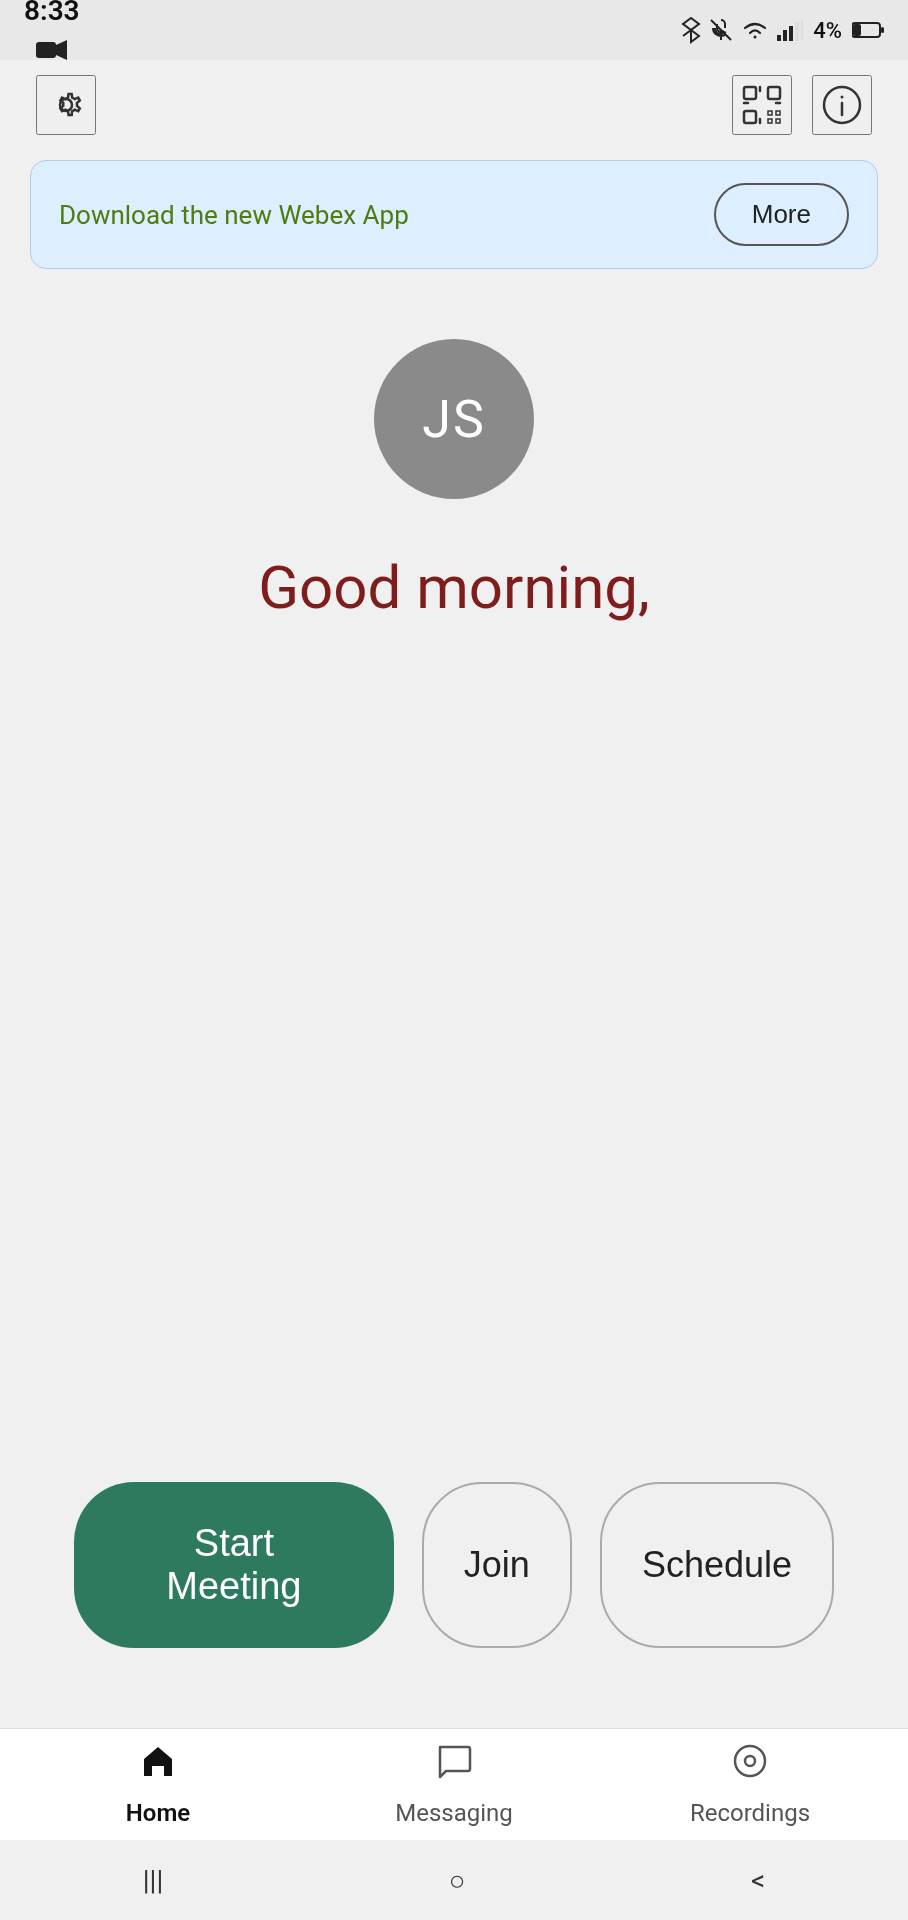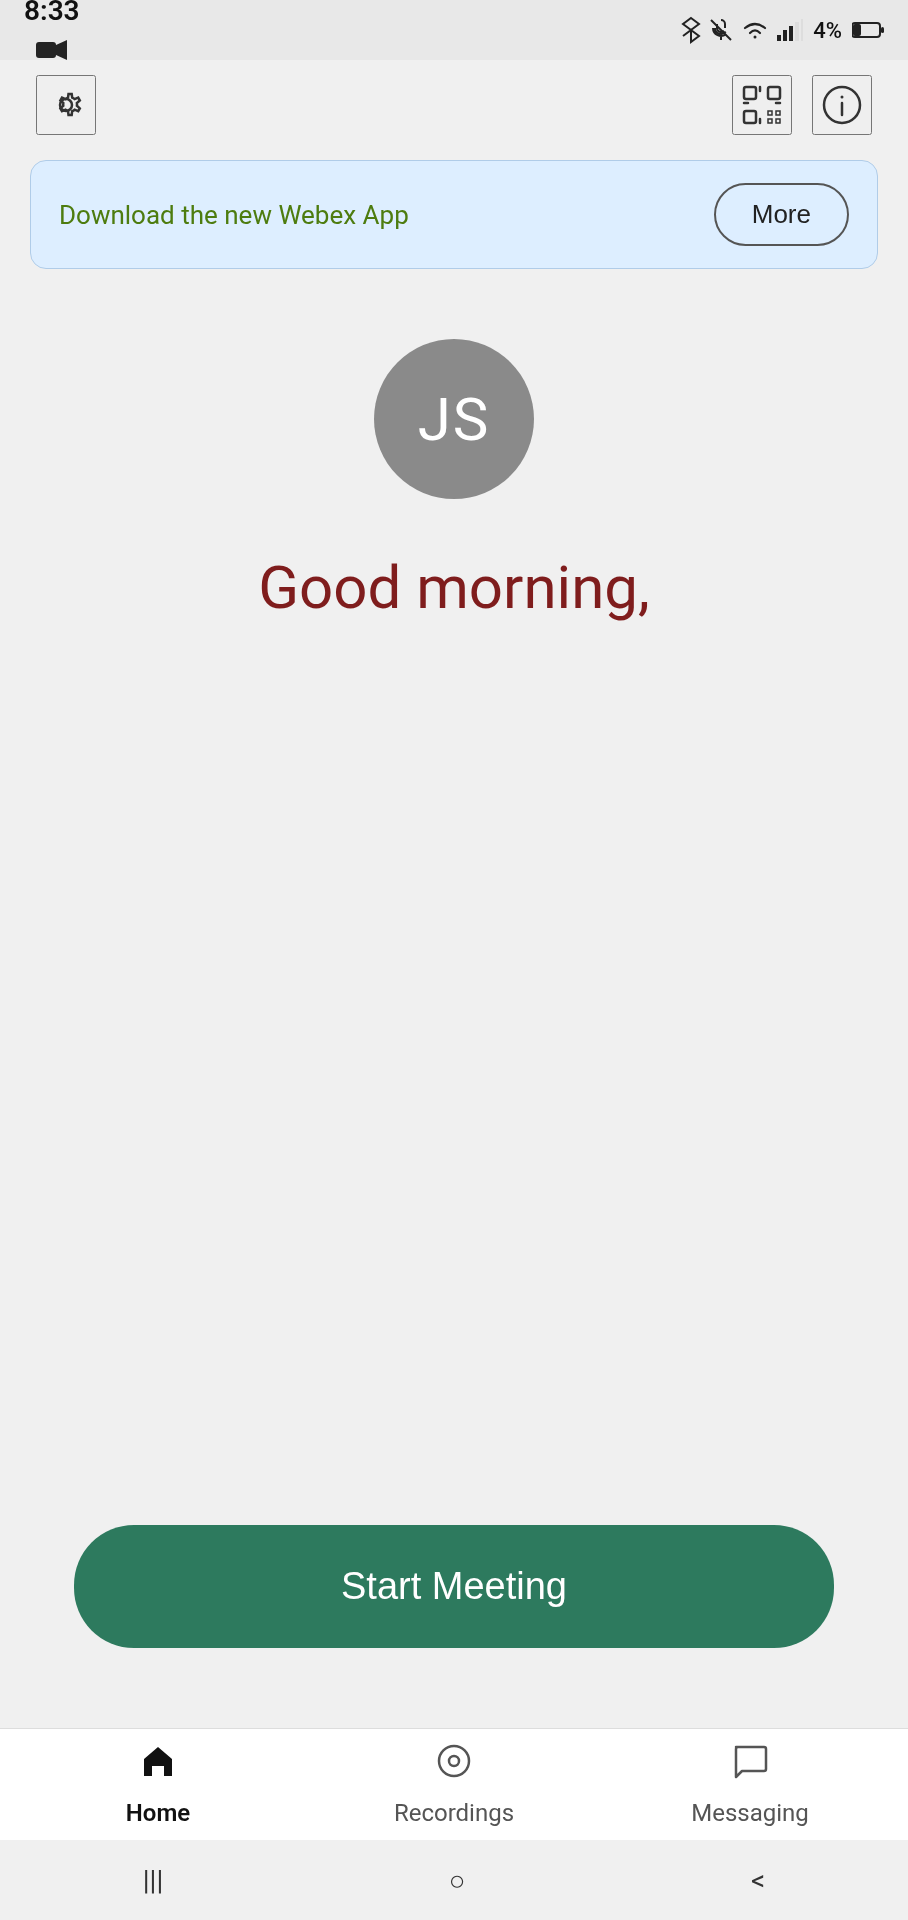--- a/index.html
+++ b/index.html
@@ -160,21 +160,21 @@
       border-radius: 50%;
       background-color: #8a8a8a;
       display: flex;
       align-items: center;
       justify-content: center;
       margin-bottom: 50px;
       flex-shrink: 0;
     }
 
     .avatar-initials {
-      font-size: 60px;
+      font-size: 52px;
       font-weight: 400;
       color: #fff;
       letter-spacing: 2px;
     }
 
     
     .greeting {
       text-align: center;
       margin-bottom: 60px;
     }
@@ -376,52 +376,56 @@
   <div class="avatar-circle">
     <span class="avatar-initials">JS</span>
   </div>
 
   <div class="greeting">
     <div class="greeting-text">Good morning,</div>
   </div>
 
   <div class="action-buttons">
     <button class="start-meeting-btn">Start Meeting</button>
+    <div class="secondary-buttons">
+      <button class="join-btn">Join</button>
+      <button class="schedule-btn">Schedule</button>
+    </div>
   </div>
 </div>
 
 <nav class="bottom-nav">
 
   <div class="nav-item">
     <span class="nav-icon active">
       <svg width="38" height="38" viewBox="0 0 38 38" fill="none">
         <path d="M5 17L19 5L33 17V34H25V24H13V34H5V17Z" fill="#111"></path>
       </svg>
     </span>
     <span class="nav-label active">Home</span>
   </div>
 
+
+  <div class="nav-item">
+    <span class="nav-icon">
+      <svg width="38" height="38" viewBox="0 0 38 38" fill="none">
+        <path d="M5 5H33C34.1 5 35 5.9 35 7V27C35 28.1 34.1 29 33 29H11L5 35V7C5 5.9 5.9 5 7 5H5Z" stroke="#555" stroke-width="2.5" fill="none" stroke-linejoin="round"></path>
+      </svg>
+    </span>
+    <span class="nav-label">Messaging</span>
+  </div>
 
   <div class="nav-item">
     <span class="nav-icon">
       <svg width="38" height="38" viewBox="0 0 38 38" fill="none">
         <circle cx="19" cy="19" r="15" stroke="#555" stroke-width="2.5" fill="none"></circle>
         <circle cx="19" cy="19" r="5" stroke="#555" stroke-width="2.5" fill="none"></circle>
       </svg>
     </span>
     <span class="nav-label">Recordings</span>
   </div>
-
-  <div class="nav-item">
-    <span class="nav-icon">
-      <svg width="38" height="38" viewBox="0 0 38 38" fill="none">
-        <path d="M5 5H33C34.1 5 35 5.9 35 7V27C35 28.1 34.1 29 33 29H11L5 35V7C5 5.9 5.9 5 7 5H5Z" stroke="#555" stroke-width="2.5" fill="none" stroke-linejoin="round"></path>
-      </svg>
-    </span>
-    <span class="nav-label">Messaging</span>
-  </div>
 </nav>
 
 <div class="system-nav">
   <span class="sys-nav-btn">|||</span>
   <span class="sys-nav-btn">○</span>
   <span class="sys-nav-btn">&lt;</span>
 </div>
 
 </body></html>

